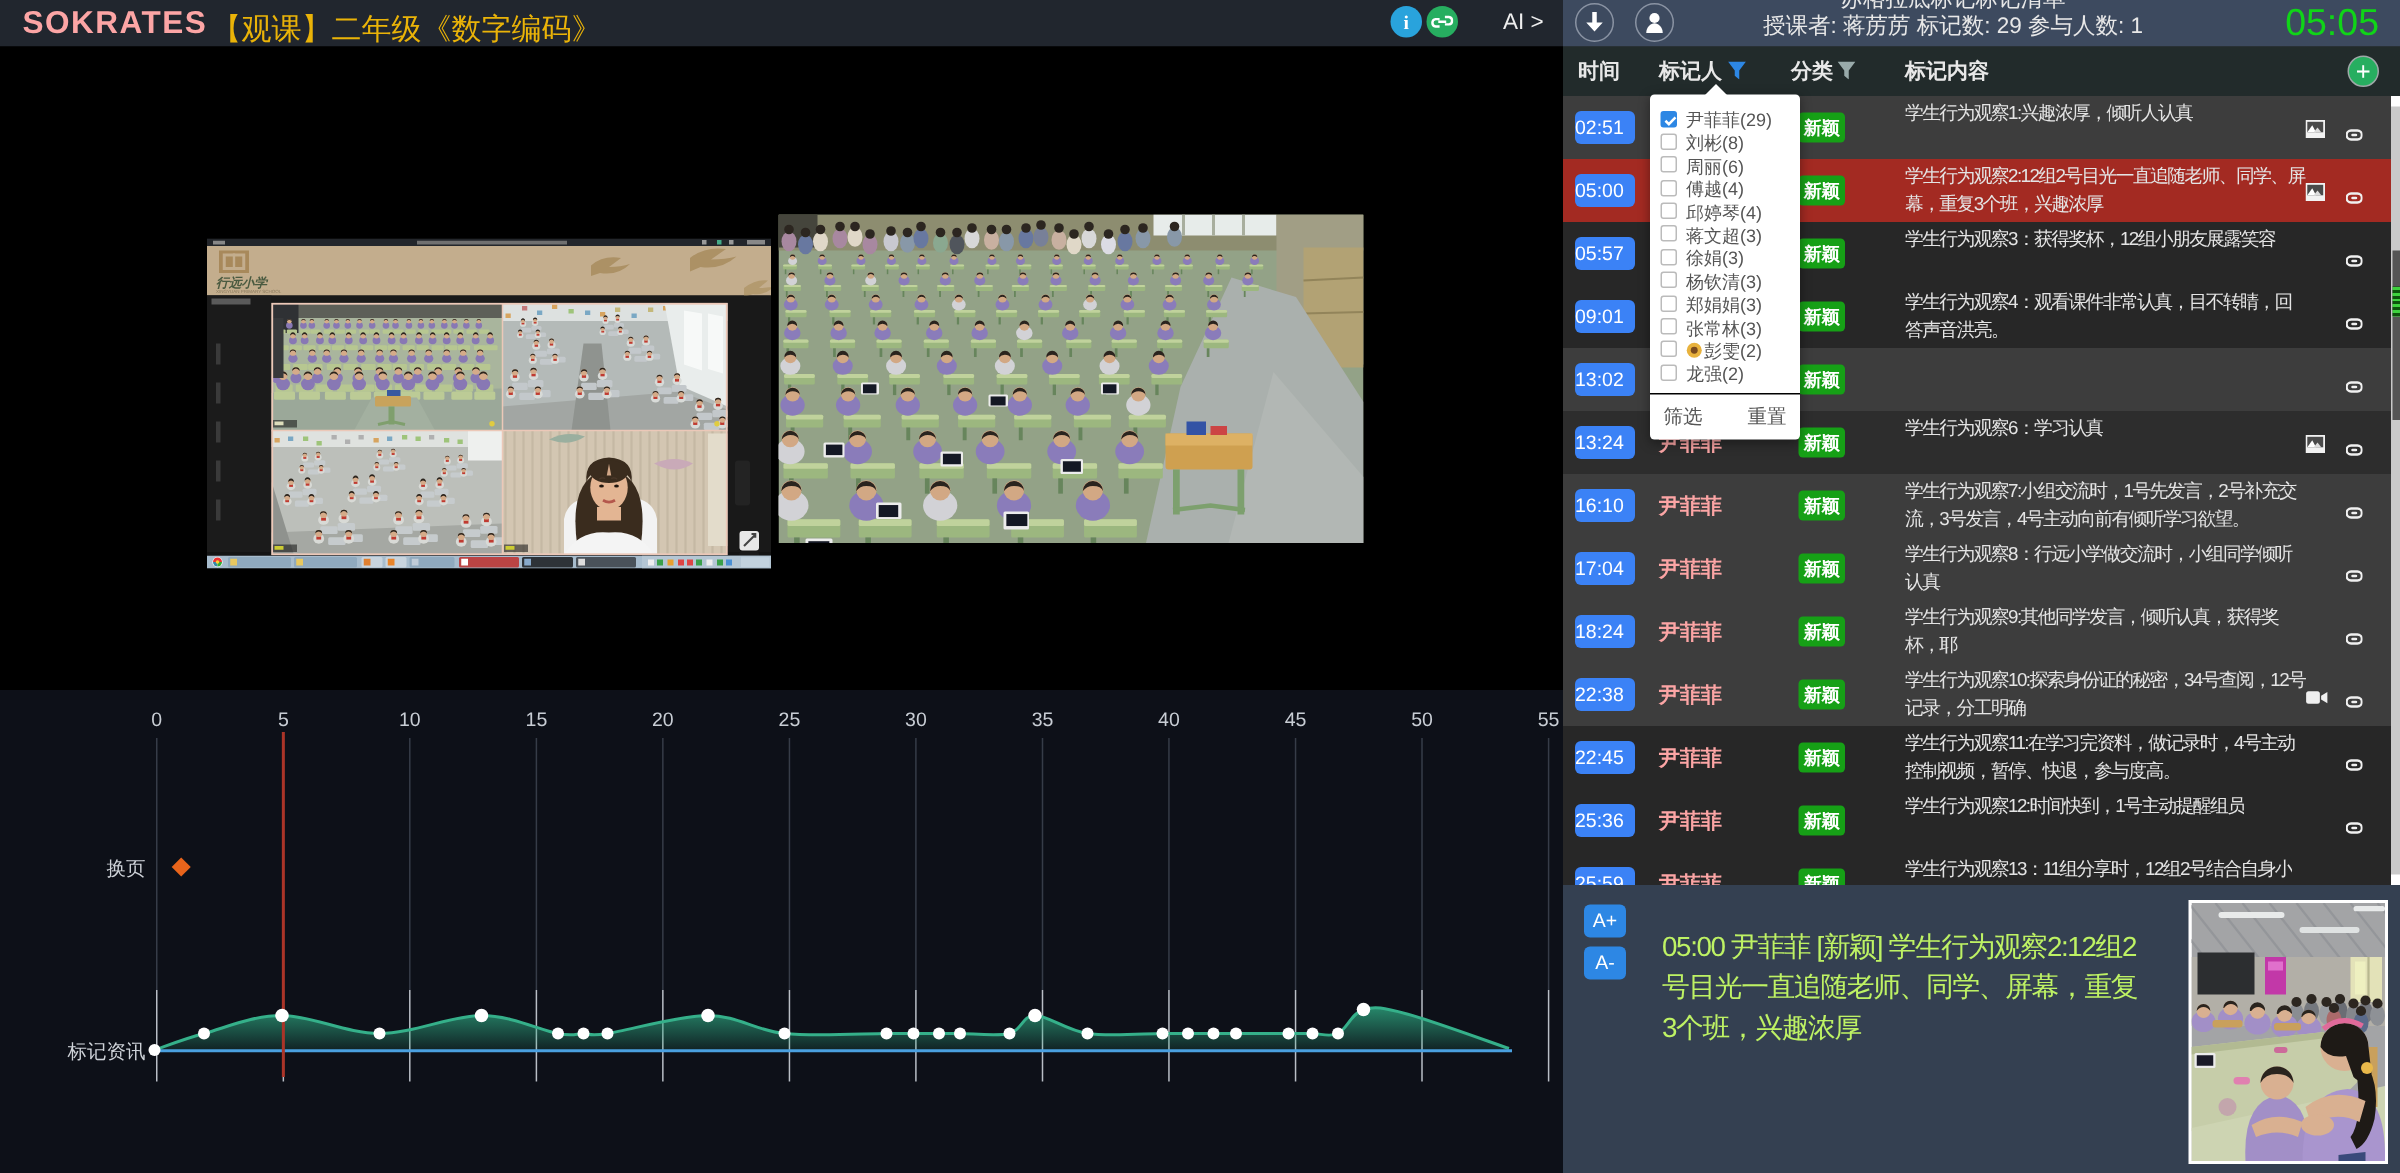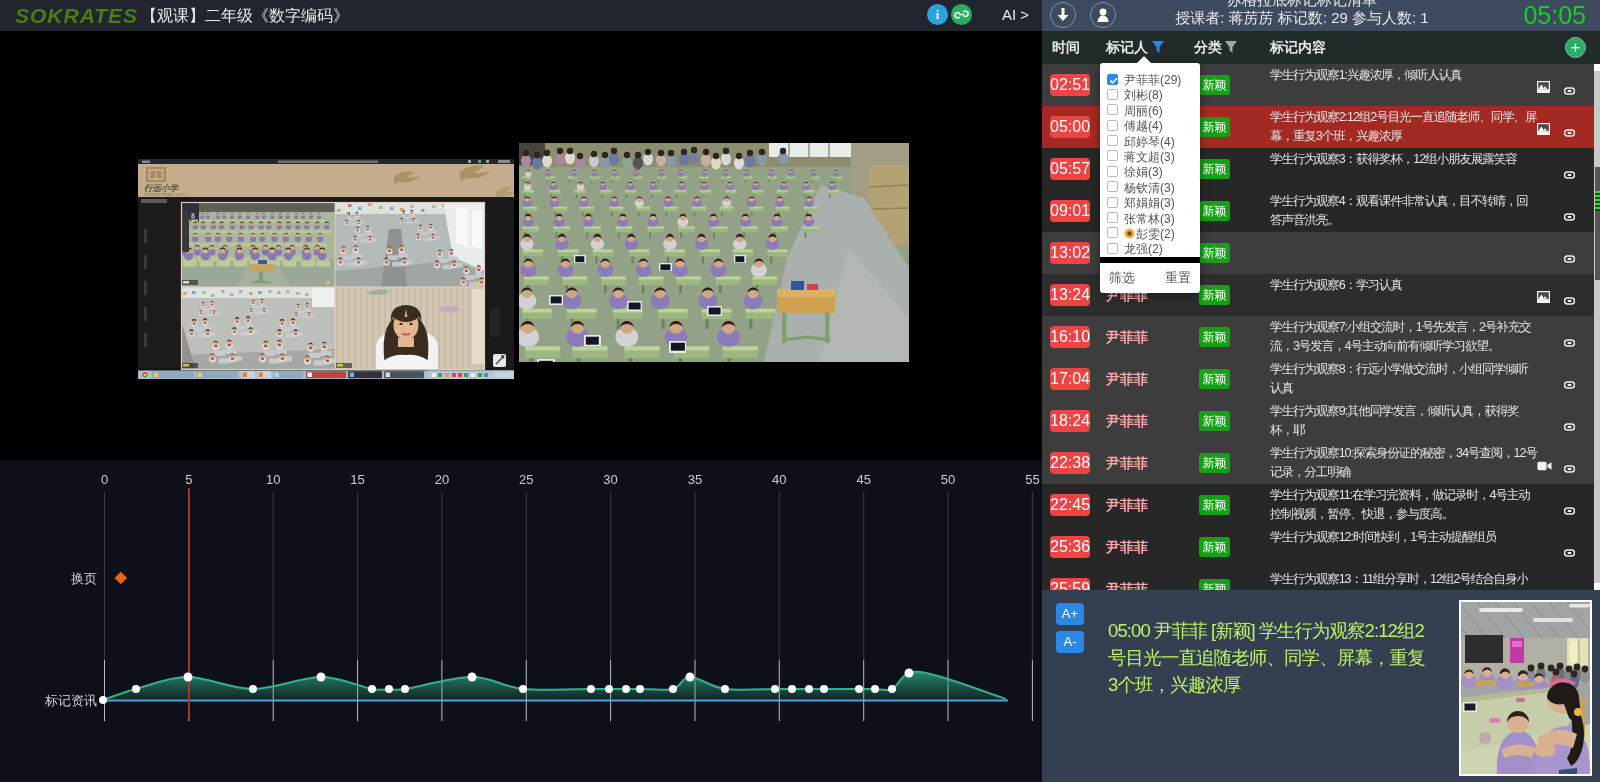--- a/index.html
+++ b/index.html
@@ -1,53 +1,53 @@
 <!DOCTYPE html>
 <html><head><meta charset="utf-8">
 <style>
 *{margin:0;padding:0;box-sizing:border-box}
 html,body{width:1600px;height:782px;overflow:hidden;background:#000;font-family:"Liberation Sans",sans-serif}
 #app{position:relative;width:1600px;height:782px}
 .abs{position:absolute}
 
 #lhead{left:0;top:0;width:1042px;height:31px;background:#21262e;color:#fff}
-#logo{left:15px;top:4px;font-size:21px;font-weight:bold;font-style:italic;letter-spacing:1px;color:#4d7c0f}
-#ltitle{left:141px;top:6px;font-size:16px;color:#e5e5e5}
+#logo{left:15px;top:4px;font-size:21px;font-weight:bold;letter-spacing:1px;color:#fca5a5}
+#ltitle{left:141px;top:6px;font-size:20px;color:#eab308}
 .circ{width:21px;height:21px;border-radius:50%;top:4px;color:#fff;text-align:center;line-height:21px;font-size:13px}
 #ai{left:1002px;top:6px;font-size:15px;color:#eee}
 
 #videoarea{left:0;top:31px;width:1042px;height:429px;background:#000}
 
 #timeline{left:0;top:460px;width:1042px;height:322px;background:#0d1018}
 
 #rpanel{left:1042px;top:0;width:558px;height:782px;background:#262626}
 #rtop{left:0;top:0;width:558px;height:31px;background:#3d4a5f;overflow:hidden}
 .rbtn{width:26px;height:26px;border-radius:50%;border:1px solid #8a93a3;top:2px}
 #rtitle{left:100px;top:-9px;width:320px;text-align:center;color:#e8e8e8;font-size:15px;line-height:18px}
 #rtime{right:14px;top:1px;font-size:25px;font-weight:normal;color:#10d418;font-family:"Liberation Sans",sans-serif}
 #colhead{left:0;top:31px;width:558px;height:33px;background:#222b2b;color:#e8e8e8;font-size:14px;font-weight:bold}
 #addbtn{left:523px;top:6px;width:21px;height:21px;border-radius:50%;background:#27ae60;border:1px solid #9fa8a8;color:#fff;text-align:center;line-height:19px;font-size:17px;font-weight:normal}
 #rows{left:0;top:64px;width:552px;height:526px;overflow:hidden}
 .row{position:relative;width:552px;height:42px}
-.tb{position:absolute;left:8px;top:10px;width:40px;height:22px;background:#ef4444;border-radius:4px;color:#fff;font-size:16px;line-height:22px}
+.tb{position:absolute;left:8px;top:10px;width:40px;height:22px;background:#3b82f6;border-radius:4px;color:#fff;font-size:13px;line-height:22px}
 .nm{position:absolute;left:64px;top:13px;width:60px;color:#fca5a5;font-size:14px;font-weight:bold}
-.bg{position:absolute;left:157px;top:11px;width:31px;height:20px;background:#16a016;border-radius:3px;color:#fff;font-size:12px;font-weight:normal;text-align:center;line-height:20px}
+.bg{position:absolute;left:157px;top:11px;width:31px;height:20px;background:#16a016;border-radius:3px;color:#fff;font-size:12px;font-weight:bold;text-align:center;line-height:20px}
 .ct{position:absolute;left:228px;top:2px;width:268px;height:38px;color:#e4e4e4;font-size:12.5px;letter-spacing:-1.05px;line-height:19px;overflow:hidden;display:flex;}.ct>span{display:-webkit-box;-webkit-line-clamp:2;-webkit-box-orient:vertical;overflow:hidden}
 .ic1{position:absolute;left:495px;top:15px}
 .ic2{position:absolute;left:522px;top:17px}
 #rscroll{left:552px;top:64px;width:6px;height:526px;background:#c9c9c9}
 #rthumb{left:553px;top:167px;width:5px;height:113px;background:#555}
 #rgrip{left:553px;top:191px;width:5px;height:20px;background:repeating-linear-gradient(to bottom,#3dd13d 0 2px,#0c530c 2px 4px)}
 
 #dd{left:1100px;top:63px;width:100px;height:230px;background:#fff;border-radius:3px;box-shadow:0 2px 8px rgba(0,0,0,.4);z-index:9}
 #dd .it{position:relative;height:15.4px;font-size:12px;color:#555}
 #dd .cb{position:absolute;left:7px;top:1.5px;width:11px;height:11px;border:1px solid #bbb;border-radius:2px;background:#fff}
 #dd .cb.on{background:#2d87e4;border-color:#2d87e4}
 #dd .tx{position:absolute;left:24px;top:0px;white-space:nowrap}
-#ddfoot{position:absolute;left:0;bottom:6px;width:100%;font-size:13px;color:#555;border-top:6px solid #000000;padding-top:24px}
+#ddfoot{position:absolute;left:0;bottom:6px;width:100%;font-size:13px;color:#555;border-top:1px solid #000000;padding-top:24px}
 
 #detail{left:0;top:590px;width:558px;height:192px;background:#344051}
 .ab{width:28px;height:22px;background:#2d87e4;border-radius:4px;color:#fff;font-size:13px;text-align:center;line-height:22px}
 #dtext{left:66px;top:27px;width:318px;color:#bef264;font-size:18.5px;letter-spacing:-0.9px;line-height:27px}
 #dthumb{left:417px;top:10px;width:133px;height:176px;background:#fff;padding:2px}
 </style></head>
 <body>
 <div id="app">
 
 <div class="abs" id="lhead"></div>

